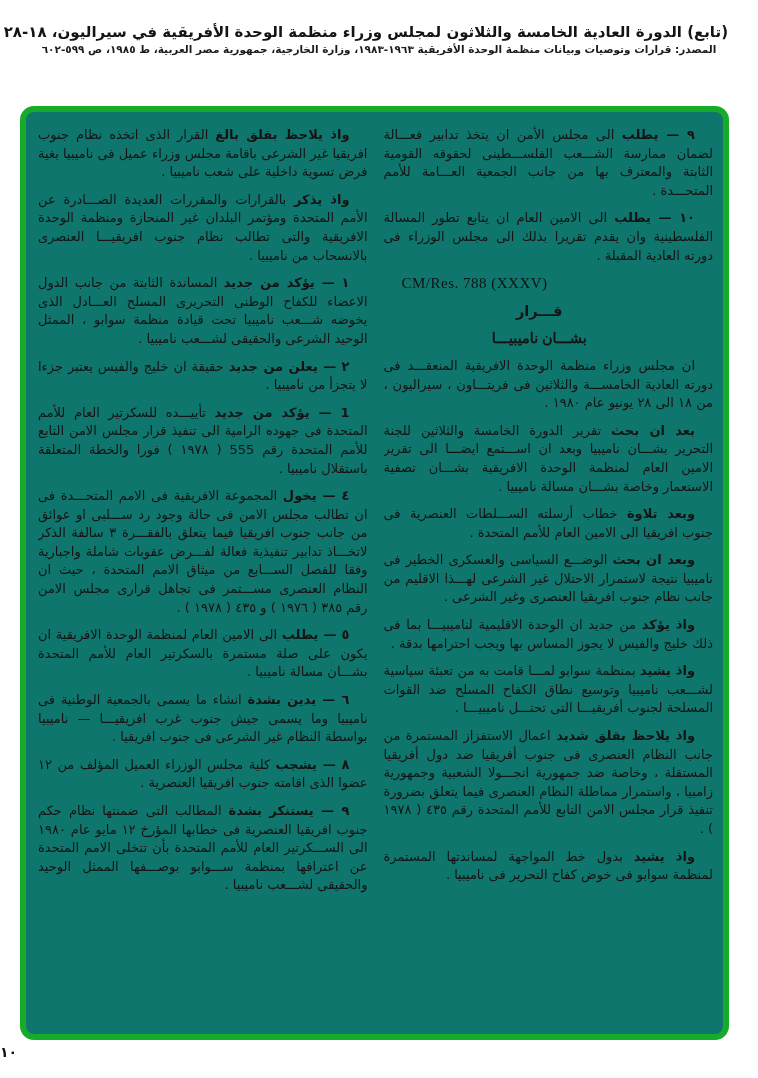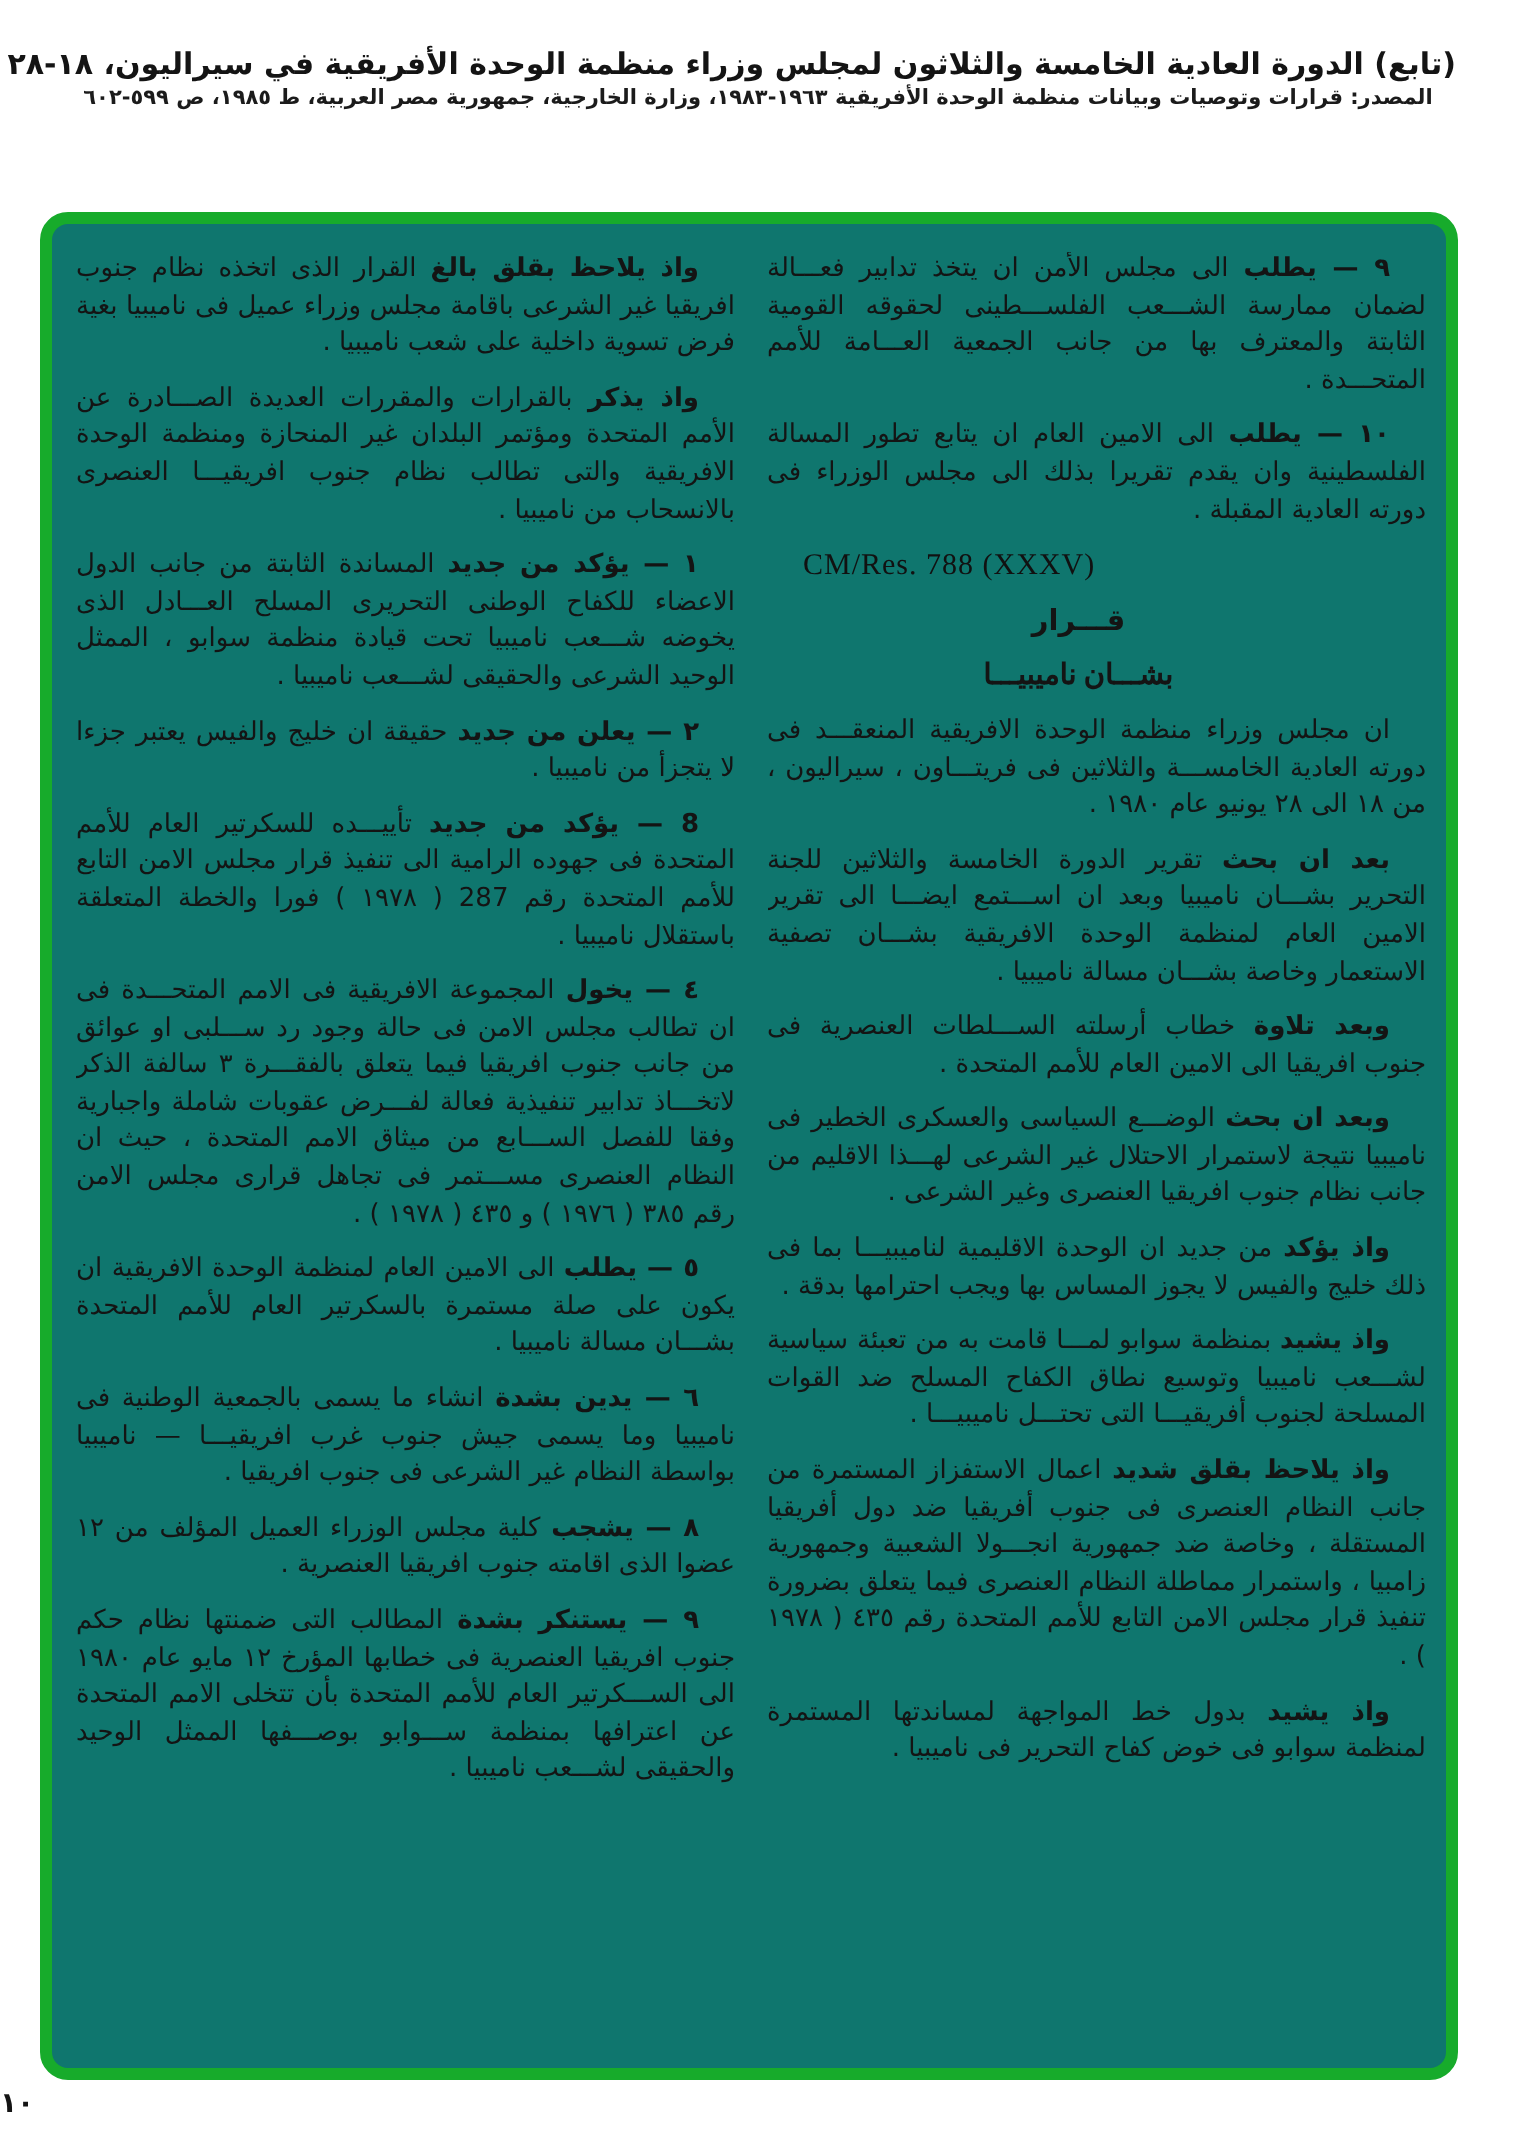--- a/index.html
+++ b/index.html
@@ -48,21 +48,21 @@
   </div>
 
   <div class="green-box">
     <div class="cols">
 
       <div class="col">
         <p><b>واذ يلاحظ بقلق بالغ</b> <span>القرار الذى اتخذه نظام جنوب افريقيا غير الشرعى باقامة مجلس وزراء عميل فى ناميبيا بغية فرض تسوية داخلية على شعب ناميبيا .</span></p>
         <p><b>واذ يذكر</b> <span>بالقرارات والمقررات العديدة الصـــادرة عن الأمم المتحدة ومؤتمر البلدان غير المنحازة ومنظمة الوحدة الافريقية والتى تطالب نظام جنوب افريقيـــا العنصرى بالانسحاب من ناميبيا .</span></p>
         <p><b>١ — يؤكد من جديد</b> <span>المساندة الثابتة من جانب الدول الاعضاء للكفاح الوطنى التحريرى المسلح العـــادل الذى يخوضه شـــعب ناميبيا تحت قيادة منظمة سوابو ، الممثل الوحيد الشرعى والحقيقى لشـــعب ناميبيا .</span></p>
         <p><b>٢ — يعلن من جديد</b> <span>حقيقة ان خليج والفيس يعتبر جزءا لا يتجزأ من ناميبيا .</span></p>
-        <p><b>8 — يؤكد من جديد</b> <span>تأييـــده للسكرتير العام للأمم المتحدة فى جهوده الرامية الى تنفيذ قرار مجلس الامن التابع للأمم المتحدة رقم 287 ( ١٩٧٨ ) فورا والخطة المتعلقة باستقلال ناميبيا .</span></p>
+        <p><b>1 — يؤكد من جديد</b> <span>تأييـــده للسكرتير العام للأمم المتحدة فى جهوده الرامية الى تنفيذ قرار مجلس الامن التابع للأمم المتحدة رقم 555 ( ١٩٧٨ ) فورا والخطة المتعلقة باستقلال ناميبيا .</span></p>
         <p><b>٤ — يخول</b> <span>المجموعة الافريقية فى الامم المتحـــدة فى ان تطالب مجلس الامن فى حالة وجود رد ســـلبى او عوائق من جانب جنوب افريقيا فيما يتعلق بالفقـــرة ٣ سالفة الذكر لاتخـــاذ تدابير تنفيذية فعالة لفـــرض عقوبات شاملة واجبارية وفقا للفصل الســـابع من ميثاق الامم المتحدة ، حيث ان النظام العنصرى مســـتمر فى تجاهل قرارى مجلس الامن رقم ٣٨٥ ( ١٩٧٦ ) و ٤٣٥ ( ١٩٧٨ ) .</span></p>
         <p><b>٥ — يطلب</b> <span>الى الامين العام لمنظمة الوحدة الافريقية ان يكون على صلة مستمرة بالسكرتير العام للأمم المتحدة بشـــان مسالة ناميبيا .</span></p>
         <p><b>٦ — يدين بشدة</b> <span>انشاء ما يسمى بالجمعية الوطنية فى ناميبيا وما يسمى جيش جنوب غرب افريقيـــا — ناميبيا بواسطة النظام غير الشرعى فى جنوب افريقيا .</span></p>
         <p><b>٨ — يشجب</b> <span>كلية مجلس الوزراء العميل المؤلف من ١٢ عضوا الذى اقامته جنوب افريقيا العنصرية .</span></p>
         <p><b>٩ — يستنكر بشدة</b> <span>المطالب التى ضمنتها نظام حكم جنوب افريقيا العنصرية فى خطابها المؤرخ ١٢ مايو عام ١٩٨٠ الى الســـكرتير العام للأمم المتحدة بأن تتخلى الامم المتحدة عن اعترافها بمنظمة ســـوابو بوصـــفها الممثل الوحيد والحقيقى لشـــعب ناميبيا .</span></p>
       </div>
 
       <div class="col">
         <p><b>٩ — يطلب</b> <span>الى مجلس الأمن ان يتخذ تدابير فعـــالة لضمان ممارسة الشـــعب الفلســـطينى لحقوقه القومية الثابتة والمعترف بها من جانب الجمعية العـــامة للأمم المتحـــدة .</span></p>
         <p><b>١٠ — يطلب</b> <span>الى الامين العام ان يتابع تطور المسالة الفلسطينية وان يقدم تقريرا بذلك الى مجلس الوزراء فى دورته العادية المقبلة .</span></p>

